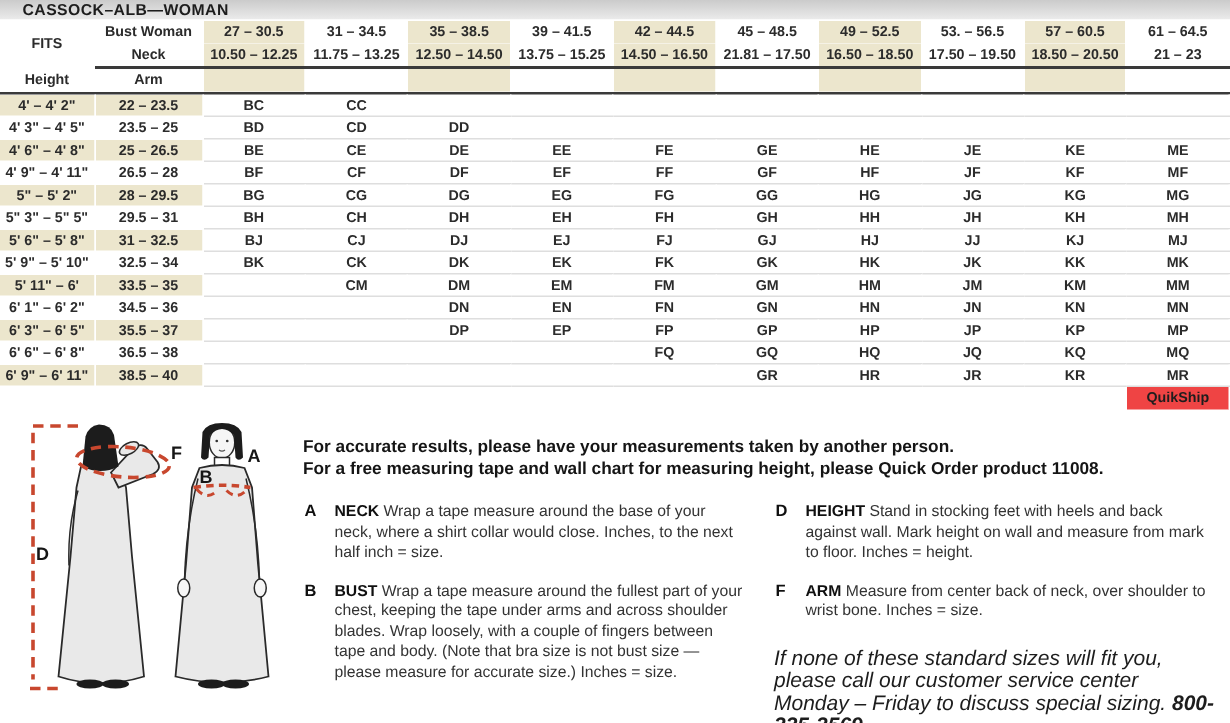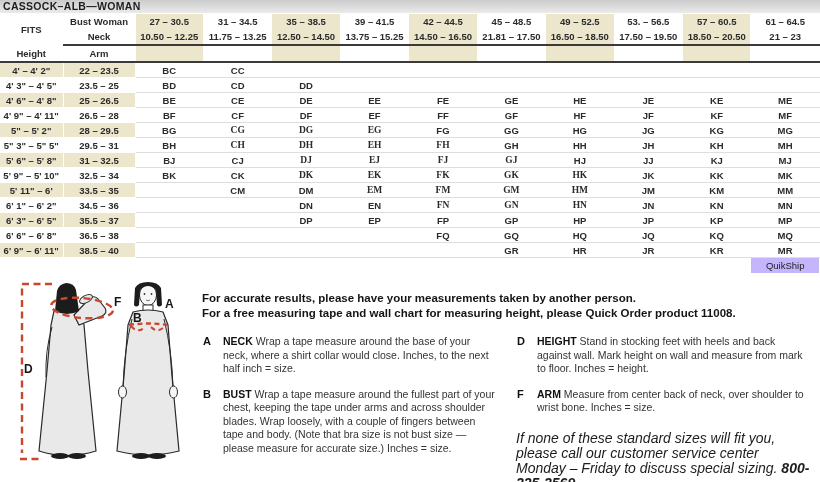--- a/index.html
+++ b/index.html
@@ -1,42 +1,42 @@
 <!DOCTYPE html>
 <html><head>
 <meta charset="utf-8">
 <style>
   html,body{margin:0;padding:0;background:#fff;}
   .page{position:relative;width:820px;height:482px;overflow:hidden;background:#fff;
         font-family:"Liberation Sans","DejaVu Sans",sans-serif;color:#2b2b2b;}
   
   .titlebar{height:13px;background:linear-gradient(180deg,#cbcbcb,#ebebeb);
-            display:flex;align-items:flex-start;padding-left:3px;border-bottom:1px solid #fff;}
+            display:flex;align-items:center;padding-left:15px;border-bottom:1px solid #fff;}
   .titlebar span{font-size:10.5px;font-weight:bold;letter-spacing:.3px;color:#1d1d1d;}
   
   table.sizes{width:820px;border-collapse:collapse;table-layout:fixed;padding-left:31px;}
   table.sizes td{font-size:9.5px;font-weight:bold;text-align:center;padding:0;height:14px;
                  line-height:13px;border-right:1px solid #fff;overflow:hidden;white-space:nowrap;
                  color:#2b2b2b;background:#fff;}
   tr.hdr td{height:15px;}
   td.fits{background:#d9d9d9;}
   td.right{text-align:right;padding-right:5px;}
   td.left{text-align:left;padding-left:5px;}
   .cream{background:#ece6cd !important;margin-top:11px;}
   tr.sep td{height:2px;background:#3a3a3a;border:none;line-height:0;font-size:0;}
   tr.sep td.sep-first{background:#fff;}
   tr.dr td{border-bottom:1px solid #dedede;}
   tr.dr td.rowlbl{border-bottom:1px solid #fff;}
   tr.dr.odd td.rowlbl{background:#ece6cd;}
   td.bg-w{background:#fff;}
-  td.bg-y{background:#f4eda1;font-family:Liberation Serif, serif;}
+  td.bg-y{background:#f4eda1;}
   td.bg-g{background:#d9d9d9;border-right-color:#d9d9d9;}
   tr.qsrow td{height:15px;border-bottom:none;}
   tr.qsrow td.qs-blank{background:#fff;}
-  tr.qsrow td.qs{background:#c4b5fd;font-weight:normal;color:#1d1d1d;}
+  tr.qsrow td.qs{background:#ef4444;font-weight:bold;color:#1d1d1d;}
   
   .bottom{display:flex;margin-top:8px;}
   .diagram{width:198px;height:199px;flex:none;margin-left:2px;}
   .info{flex:1;padding:2px 10px 0 2px;}
   .intro{text-align:left;font-weight:bold;font-size:11.5px;line-height:15px;
          color:#151515;margin-top:8px;white-space:nowrap;}
   .cols{display:flex;gap:20px;margin-top:14px;}
   .col{flex:1;min-width:0;}
   .instr{position:relative;padding-left:21px;font-size:10.5px;line-height:13.5px;
          color:#333;margin-bottom:12px;}

